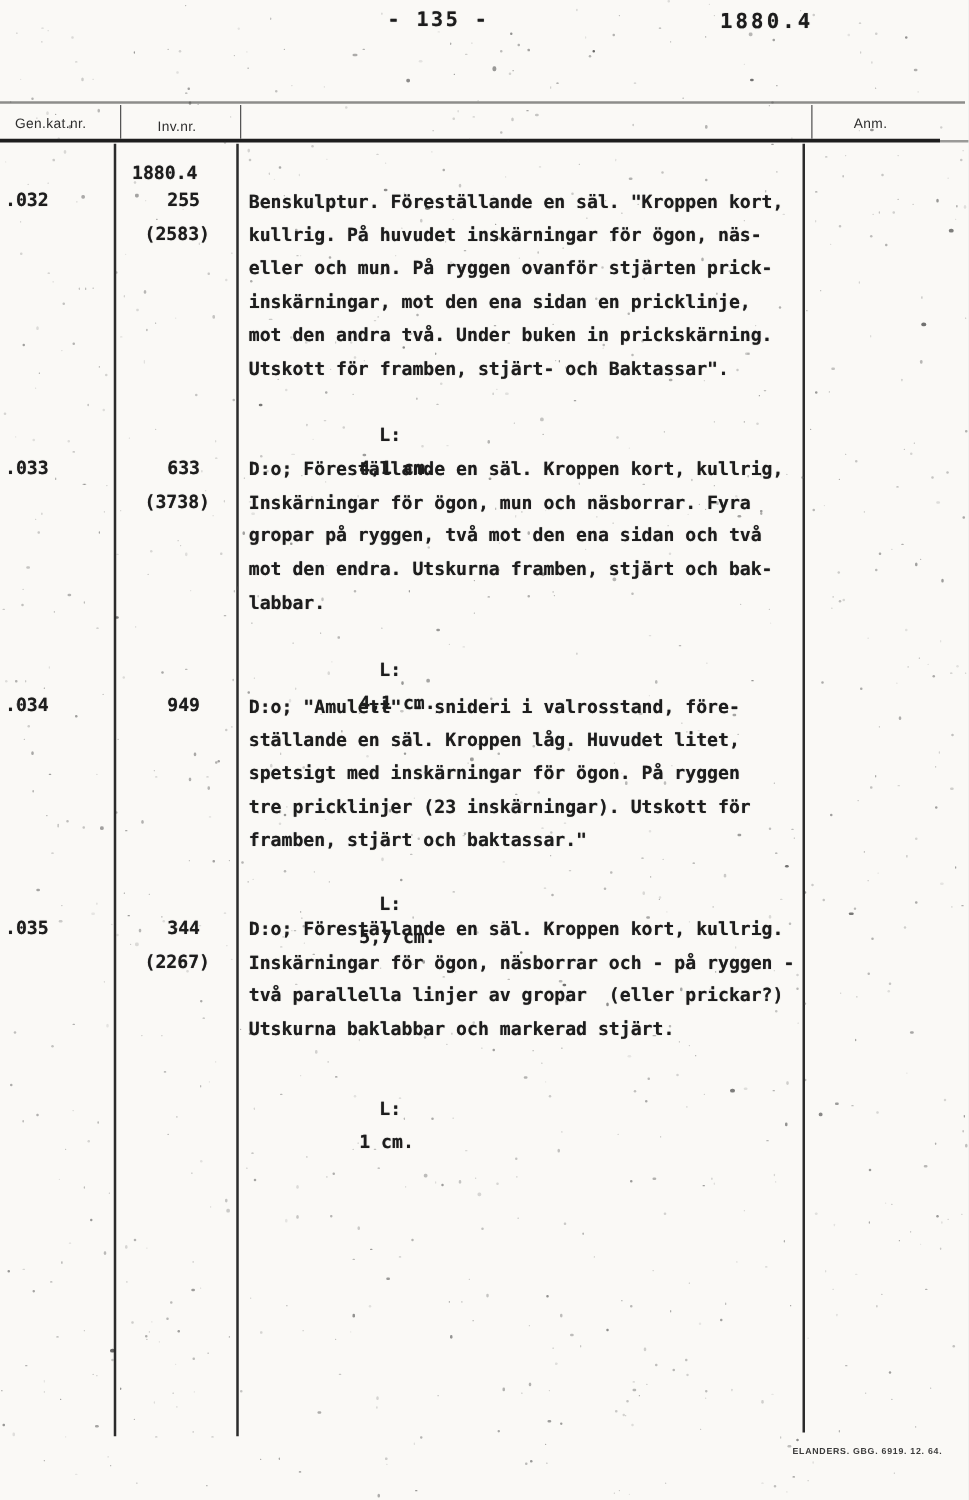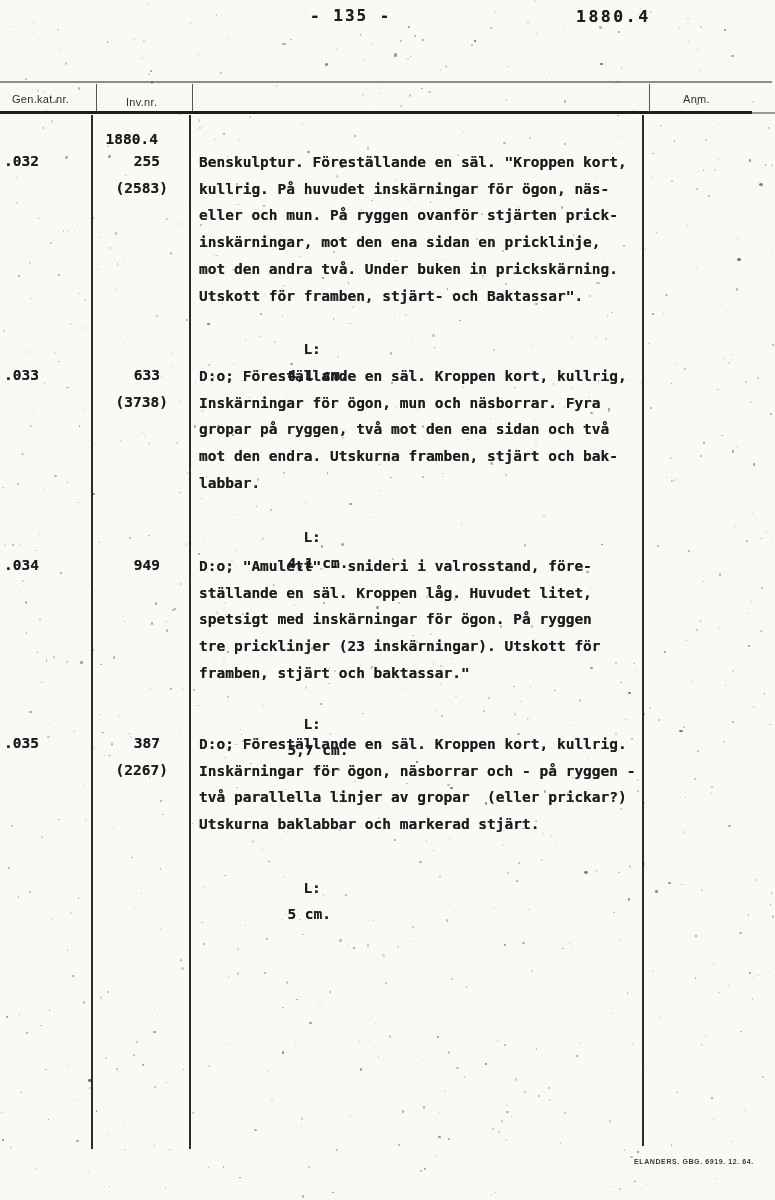--- a/index.html
+++ b/index.html
@@ -141,29 +141,29 @@
 tre pricklinjer (23 inskärningar). Utskott för
 framben, stjärt och baktassar."</div>
     <div class="tw measure">
       <span class="m-label">L:</span>
       <span class="m-value">5,7 cm.</span>
     </div>
   </div>
 
   <div class="entry" id="entry-3">
     <div class="tw gen">.035</div>
-    <div class="tw inv">387</div>
+    <div class="tw inv">344</div>
     <div class="tw inv-alt">(2267)</div>
     <div class="tw desc">D:o; Föreställande en säl. Kroppen kort, kullrig.
 Inskärningar för ögon, näsborrar och - på ryggen -
 två parallella linjer av gropar  (eller prickar?)
 Utskurna baklabbar och markerad stjärt.</div>
     <div class="tw measure">
       <span class="m-label">L:</span>
-      <span class="m-value">5 cm.</span>
+      <span class="m-value">1 cm.</span>
     </div>
   </div>
 
   <div class="printer-footer">ELANDERS. GBG. 6919. 12. 64.</div>
 
   <div id="noise">
       <div class="speck" style="left: 372px; top: 920.1px; width: 1.53px; height: 1.35px; background: rgb(99, 99, 99); opacity: 0.22;"></div>
       <div class="speck" style="left: 420.2px; top: 1169.7px; width: 2.12px; height: 2.43px; background: rgb(99, 99, 99); opacity: 0.43;"></div>
       <div class="speck" style="left: 143.1px; top: 39.7px; width: 1.83px; height: 2.14px; background: rgb(93, 93, 93); opacity: 0.24;"></div>
       <div class="speck" style="left: 360.5px; top: 825.8px; width: 1.37px; height: 1.78px; background: rgb(41, 41, 41); opacity: 0.22;"></div>

